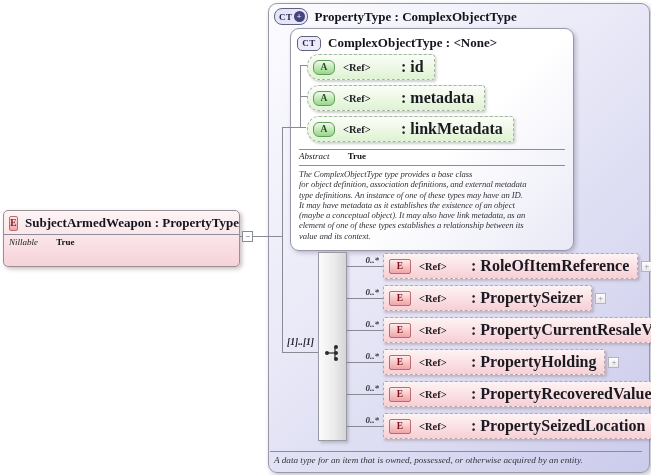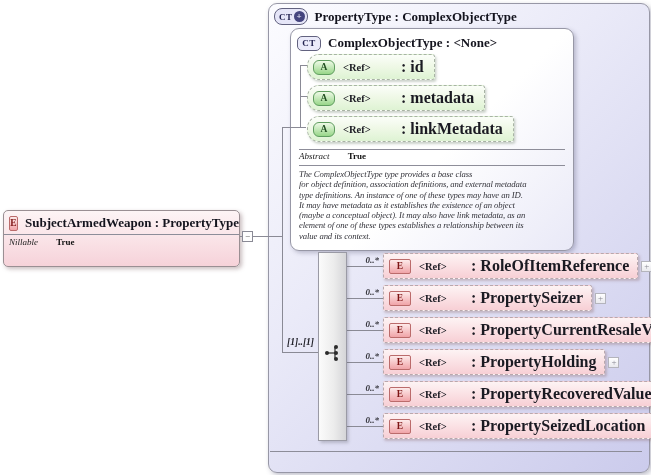--- a/index.html
+++ b/index.html
@@ -250,14 +250,15 @@
   <div class="elem-wrap" style="top:413px;">
     <div class="elem-row">
       <span class="e-icon">E</span>
       <span class="ref">&lt;Ref&gt;</span>
       <span class="mname">: PropertySeizedLocation</span>
     </div>
     <div class="plus-box">+</div>
   </div>
 
   <div class="bot-sep"></div>
+  <div class="bot-annot">A data type for an item that is owned, possessed, or otherwise acquired by an entity.</div>
 
 </div>
 
 </body></html>

